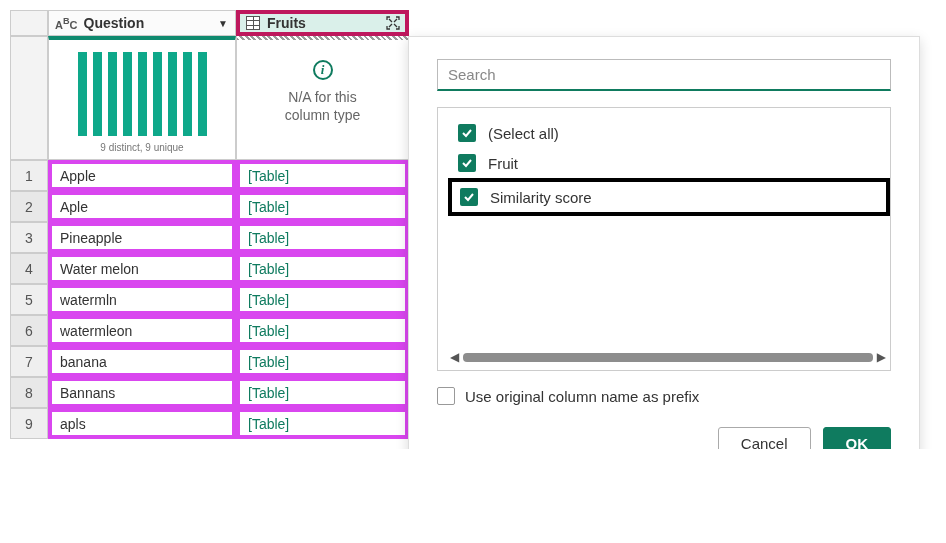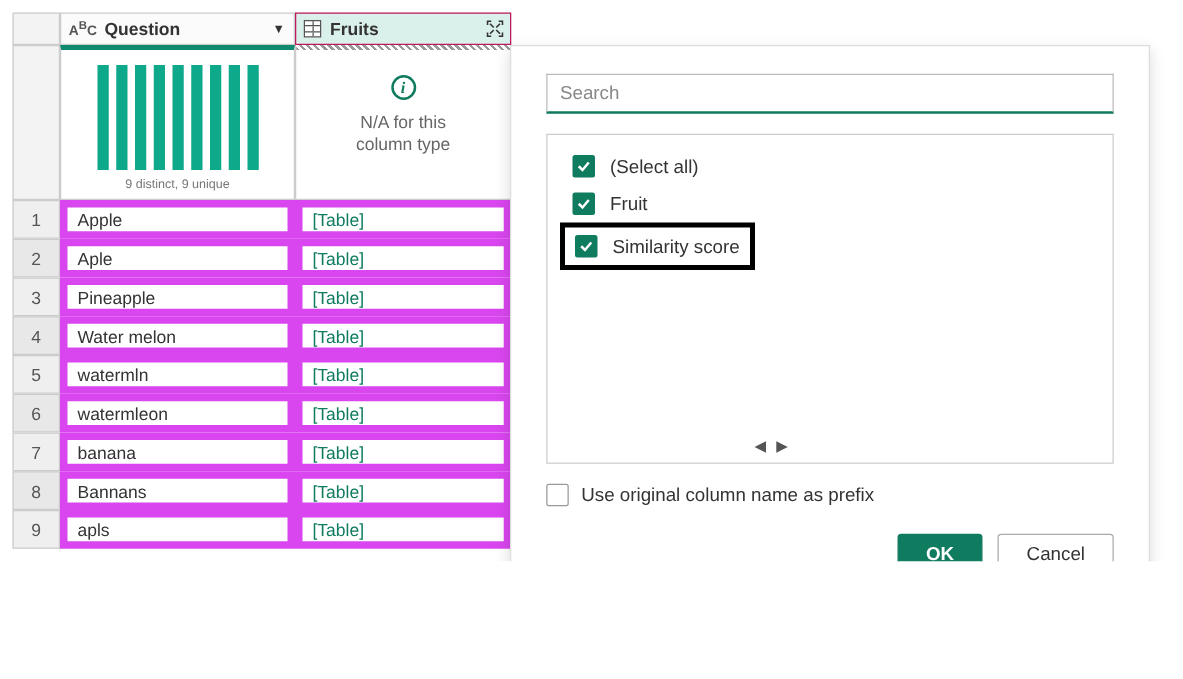--- a/index.html
+++ b/index.html
@@ -33,21 +33,21 @@
       align-items: center;
       padding: 0 6px;
       background: #fbfbfb;
       font-weight: 600;
       position: relative;
     }
     .col-header.question { width: 188px; }
     .col-header.fruits {
       width: 173px;
       background: #daf0ea;
-      border: 1px solid #be185d;
+      border: 4px solid #be185d;
     }
     .col-header .type-icon {
       font-size: 11px;
       color: #555;
       margin-right: 6px;
     }
     .col-header .table-icon {
       width: 14px; height: 14px;
       border: 1px solid #555;
       display: inline-flex;
@@ -116,21 +116,21 @@
       font-size: 13px;
     }
     .na-txt { color: #666; font-size: 14px; line-height: 1.3; text-align: center; }
     .data-row { display: flex; height: 31px; }
     .row-num-cell {
       background: #efefef;
       color: #555;
       font-size: 14px;
     }
     .data-cell {
-      border: 6px solid #d946ef;
+      border: 4px solid #d946ef;
       padding: 0 8px;
       display: flex;
       align-items: center;
     }
     .data-cell.question { width: 188px; }
     .data-cell.fruits { width: 173px; color: #0f7b5f; }
     .data-row:nth-child(even) .row-num-cell { background: #e8e8e8; }
 
     
     .popup {
@@ -153,21 +153,21 @@
       margin-bottom: 16px;
       font-family: inherit;
     }
     .search-box::placeholder { color: #888; }
     .checklist {
       border: 1px solid #ccc;
       height: 264px;
       padding: 10px 0 6px 12px;
       position: relative;
       display: flex;
-      flex-direction: row;
+      flex-direction: column;
     }
     .check-item {
       display: flex;
       align-items: center;
       padding: 6px 8px;
       font-size: 15px;
     }
     .check-item.highlighted {
       border: 4px solid #000000;
       margin-left: -2px;
@@ -378,17 +378,17 @@
         <span class="arrow">◀</span>
         <div class="track"></div>
         <span class="arrow">▶</span>
       </div>
     </div>
     <div class="prefix-row">
       <div class="open-cbox"></div>
       <span>Use original column name as prefix</span>
     </div>
     <div class="btn-row">
+      <button class="btn btn-cancel">Cancel</button>
       <button class="btn btn-ok">OK</button>
-      <button class="btn btn-cancel">Cancel</button>
     </div>
   </div>
 </div>
 
 </body></html>

